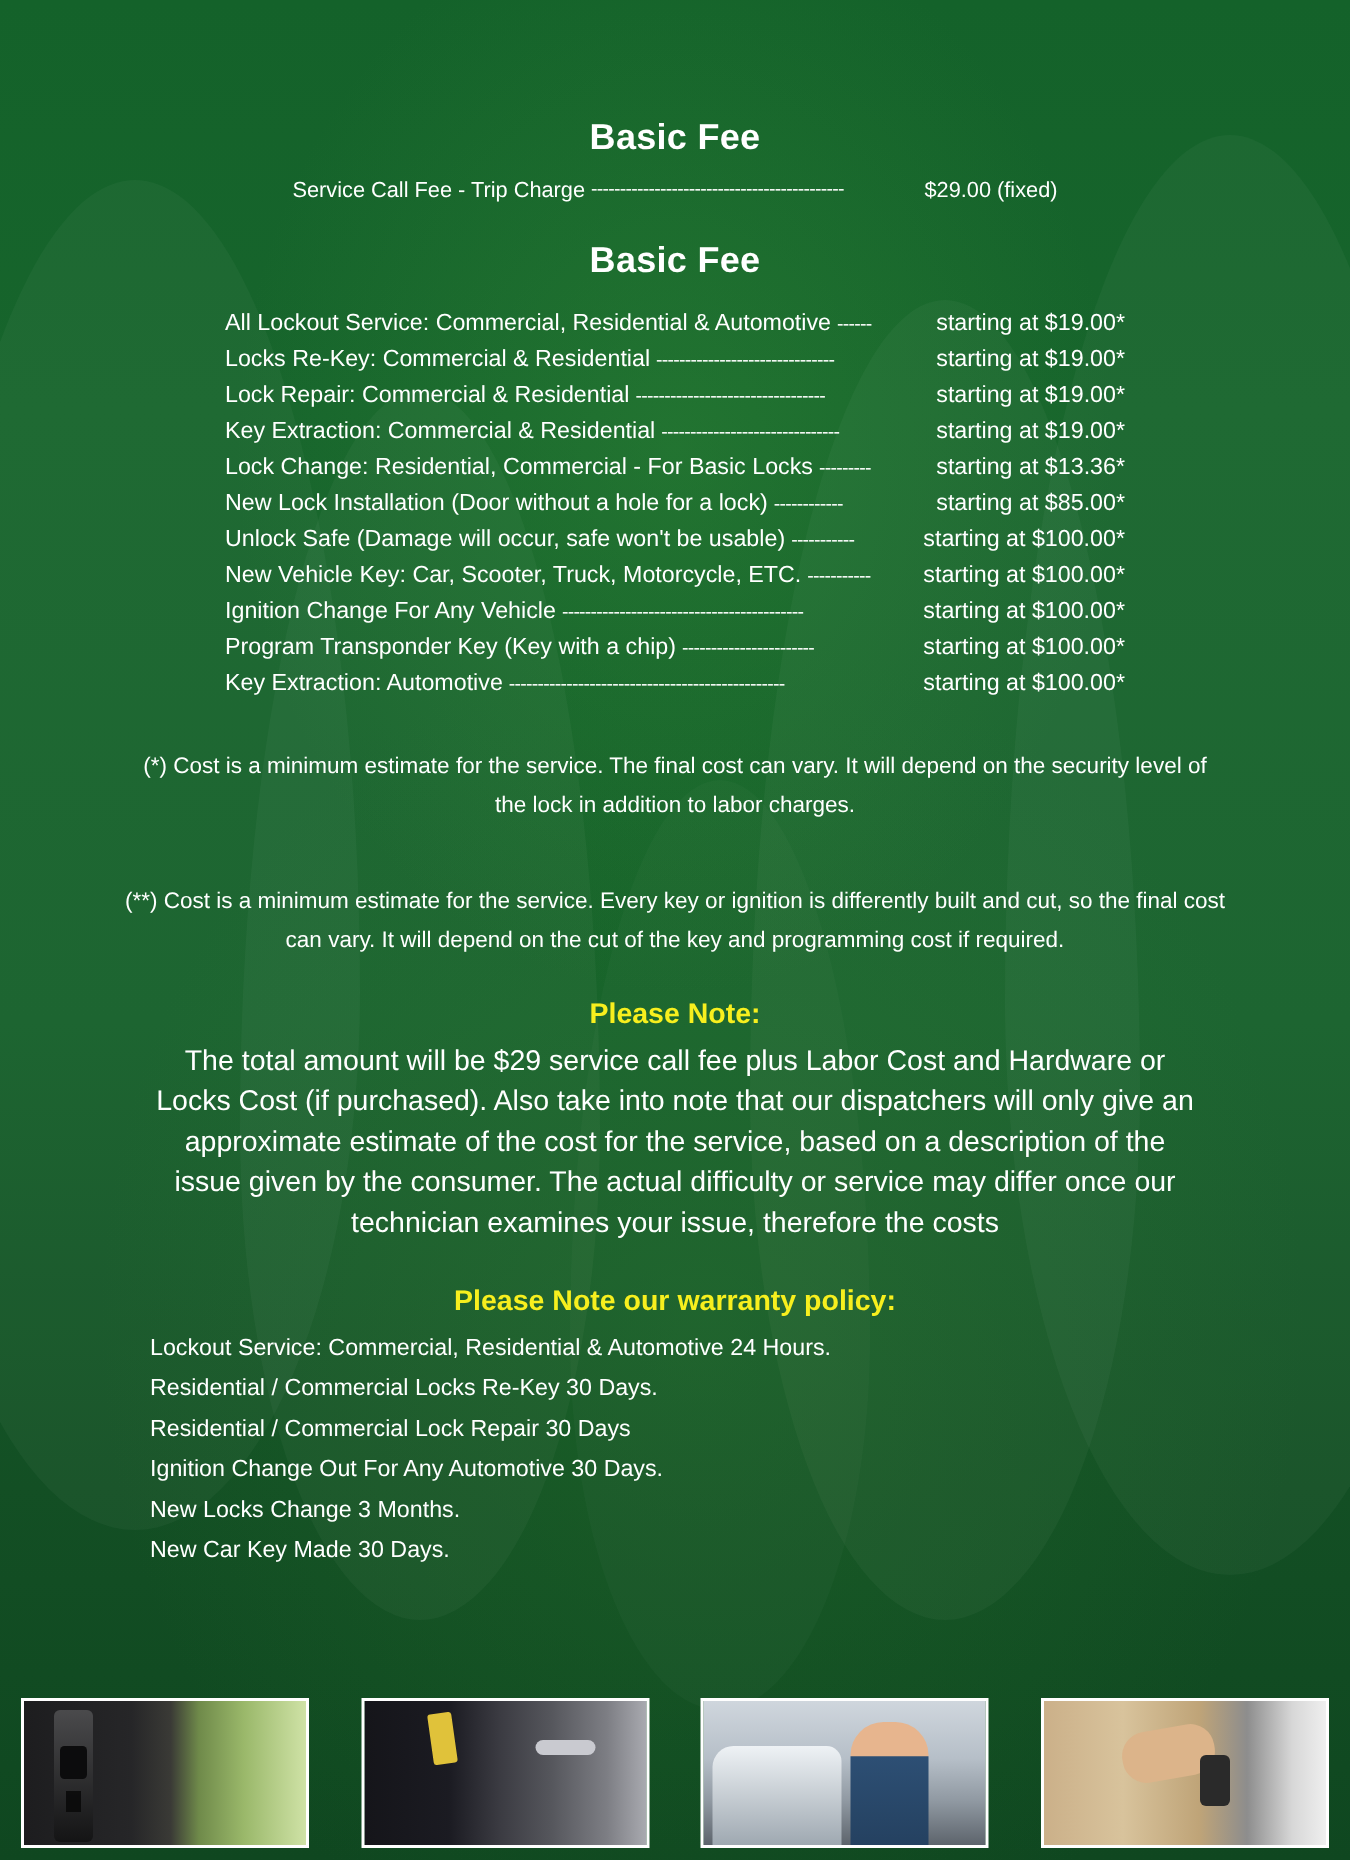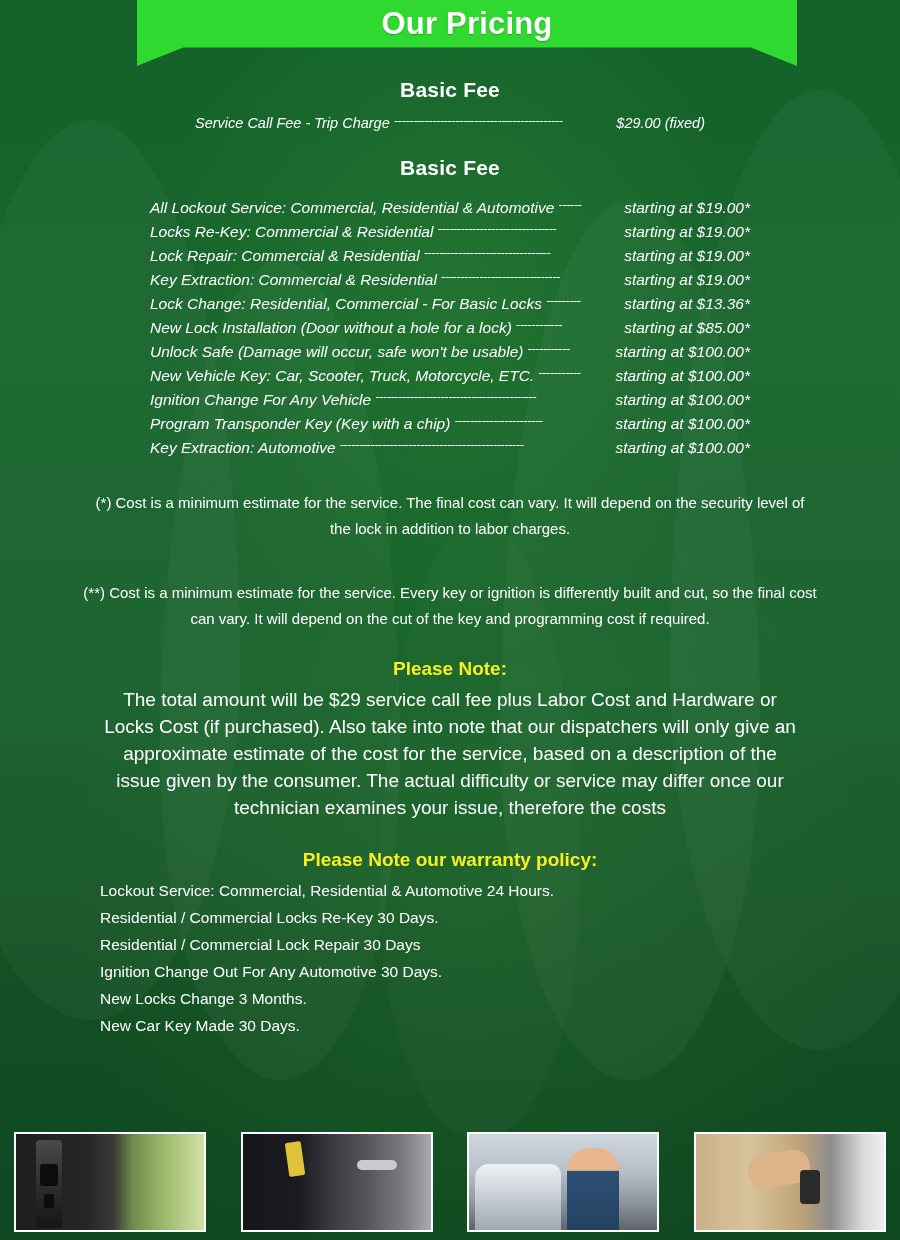--- a/index.html
+++ b/index.html
@@ -69,41 +69,40 @@
   }
 
   
   .content {
     position: relative;
     padding-top: 78px;
     color: #ffffff;
   }
   .section-heading {
     text-align: center;
-    font-size: 21px;
+    font-size: 24px;
     font-weight: bold;
     color: #ffffff;
     margin: 0 0 10px 0;
     letter-spacing: 0.2px;
   }
   .section-heading.second { margin-top: 22px; }
 
   .price-list {
     margin: 0;
     padding: 0;
     list-style: none;
   }
   .price-row {
     display: flex;
-    align-items: flex-start;
+    align-items: flex-end;
     font-size: 15.5px;
     color: #ffffff;
     padding: 3px 0;
     white-space: nowrap;
-    font-style: italic;
   }
   .price-row .label { flex: 0 0 auto; }
   .price-row .dots {
     flex: 1 1 auto;
     overflow: hidden;
     white-space: nowrap;
     font-size: 13px;
     letter-spacing: -0.5px;
     color: #ffffff;
     padding: 0 4px;
@@ -284,24 +283,20 @@
 <body>
 
 <div class="page">
 
   <div class="bg-shape a"></div>
   <div class="bg-shape b"></div>
   <div class="bg-shape c"></div>
   <div class="bg-shape d"></div>
   <div class="bg-shape e"></div>
 
-  <div class="banner-wrap">
-    <div class="banner"></div>
-    <div class="banner-title">Our Pricing</div>
-  </div>
 
   <div class="content">
 
     <div class="section-heading">Basic Fee</div>
 
     <ul class="price-list basic-group">
       <li class="price-row">
         <span class="label">Service Call Fee - Trip Charge</span>
         <span class="dots">--------------------------------------------</span>
         <span class="price">$29.00 (fixed)</span>

